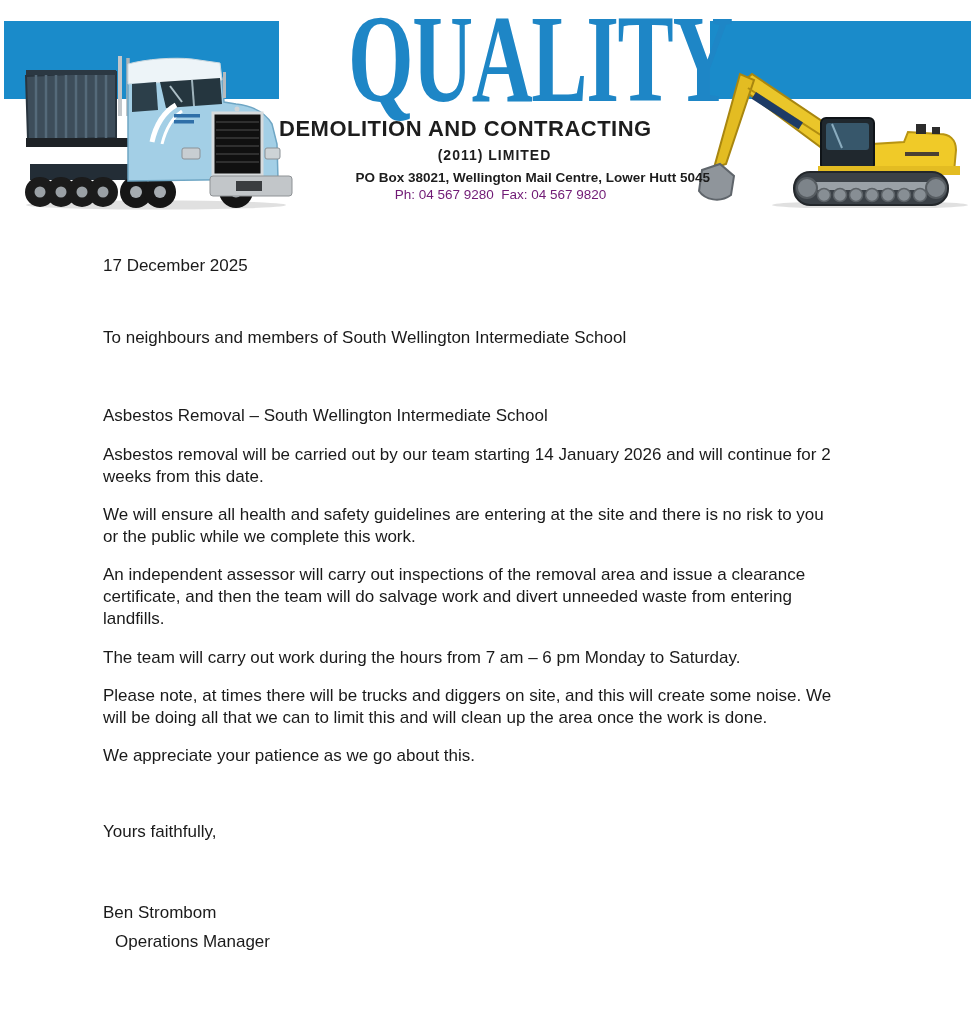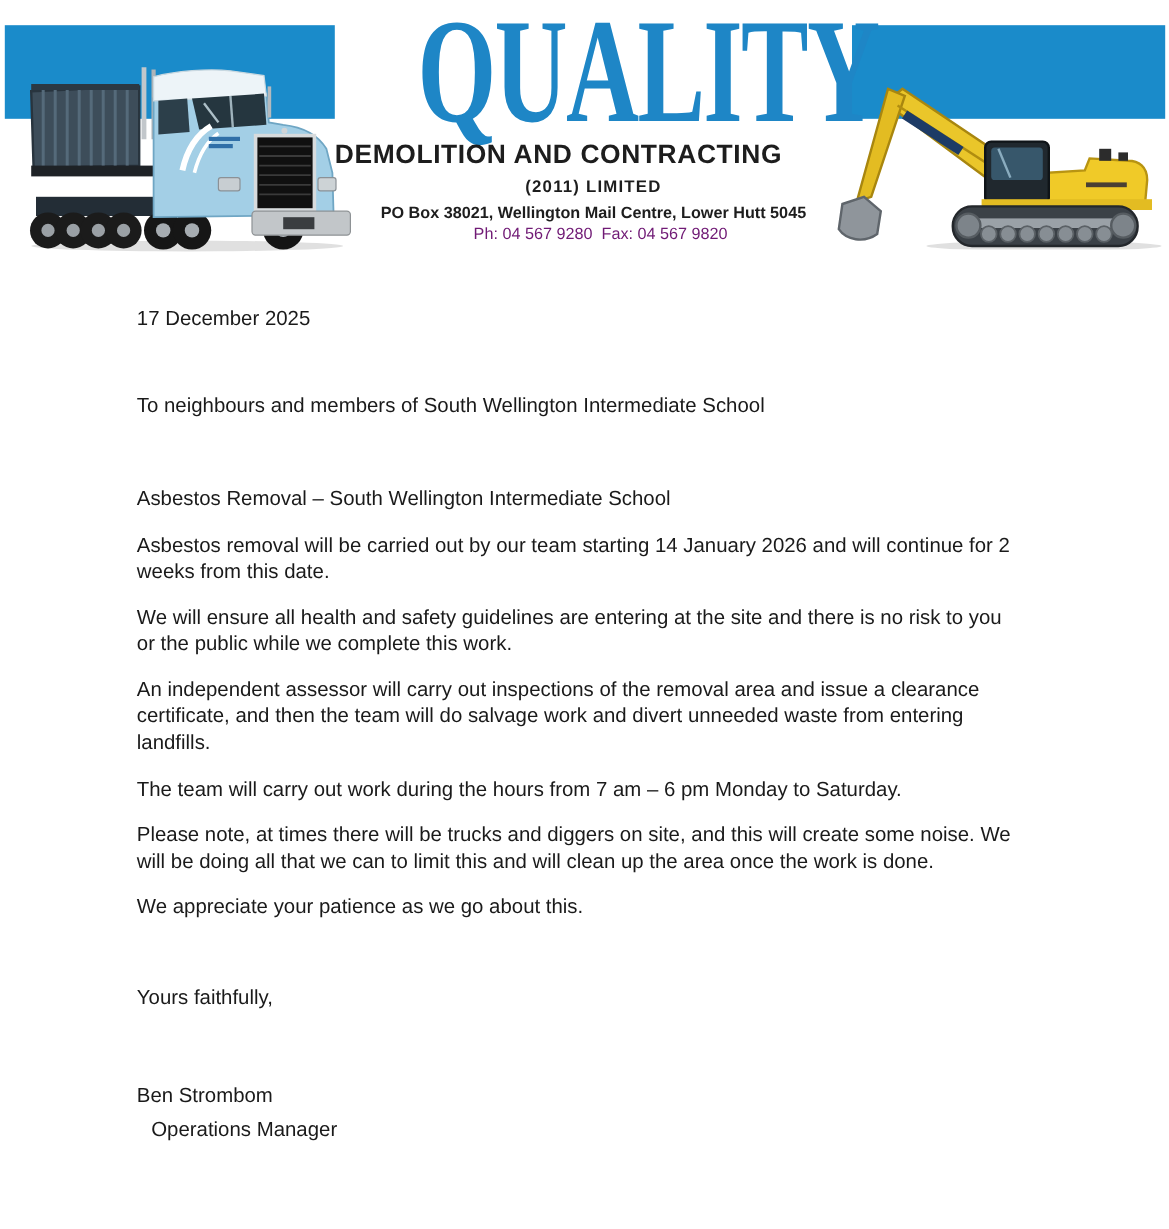--- a/index.html
+++ b/index.html
@@ -14,26 +14,26 @@
     position:absolute;left:279px;top:10px;width:431px;height:110px;
     font-family:"Liberation Serif",serif;font-weight:bold;font-size:124px;line-height:100px;
     color:#1e86c6;text-align:center;letter-spacing:-2px;
     transform:scaleX(0.68);transform-origin:center top;white-space:nowrap;
   }
   .h-line1{position:absolute;left:279px;top:116px;width:431px;line-height:26px;
     text-align:left;font-weight:bold;font-size:22px;letter-spacing:.5px;color:#1d1d1d;white-space:nowrap;}
   .h-line2{position:absolute;left:279px;top:142px;width:431px;line-height:26px;
     text-align:center;font-weight:bold;font-size:14px;letter-spacing:1px;color:#1d1d1d;}
   .h-addr{position:absolute;left:279px;top:168px;width:431px;line-height:19px;
-    text-align:center;font-weight:bold;font-size:13.5px;color:#1d1d1d;white-space:nowrap;}
+    text-align:right;font-weight:bold;font-size:13.5px;color:#1d1d1d;white-space:nowrap;}
   .h-phone{position:absolute;left:285px;top:186px;width:431px;line-height:18px;
     text-align:center;font-weight:normal;font-size:13.5px;color:#701a75;}
   .vehicle{position:absolute;}
   
-  .bodytext{position:absolute;left:114px;width:800px;font-size:17px;line-height:22px;white-space:pre-line;}
+  .bodytext{position:absolute;left:103px;width:800px;font-size:17px;line-height:22px;white-space:pre-line;}
   .date{top:255px;}
   .recipient{top:327px;}
   .subject{top:405px;font-weight:normal;}
   .p0{top:444px;}
   .p1{top:504px;}
   .p2{top:564px;}
   .p3{top:647px;}
   .p4{top:685px;}
   .p5{top:745px;}
   .closing{top:821px;}

